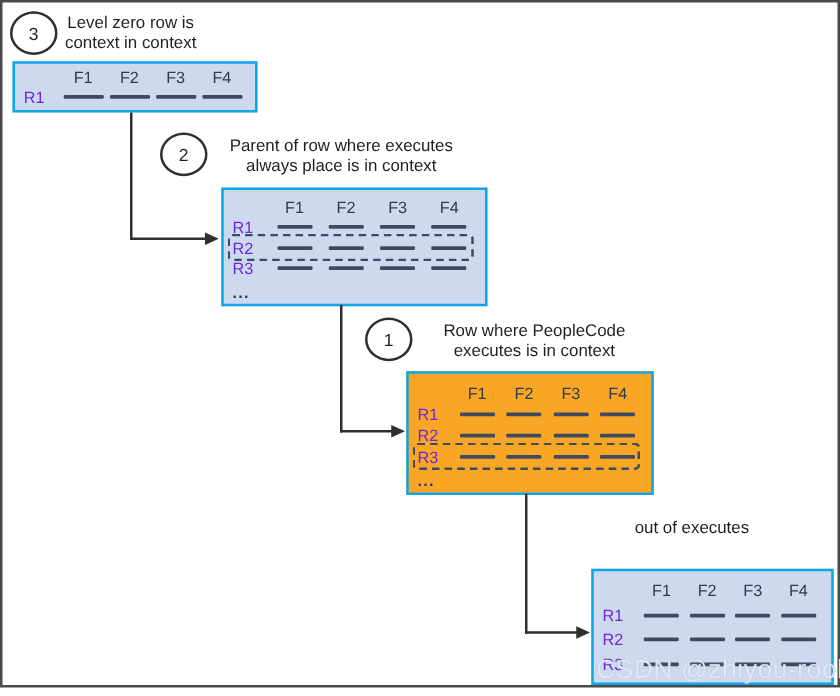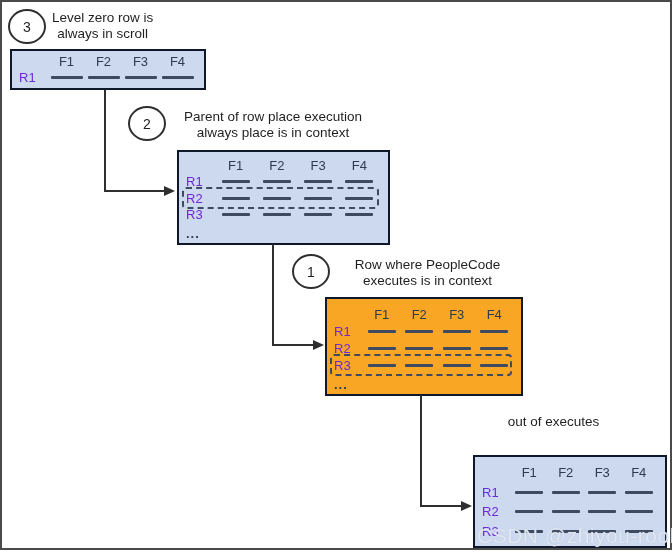--- a/index.html
+++ b/index.html
@@ -35,21 +35,21 @@
     position: absolute;
     font-size: 13.5px;
     line-height: 16px;
     color: #1f1f1f;
   }
   .caption.center { text-align: center; }
   .caption span { display: block; text-align: center; }
   
   .grid {
     position: absolute;
-    border: 2px solid #0f172a;
+    border: 2px solid #0ea5e9;
     background: #ccd9ef;
     display: flex;
     flex-direction: column;
     padding: 3px 8px 3px 2px;
   }
   .grid.orange { background: #f8a624; }
   .trow {
     position: relative;
     display: grid;
     grid-template-columns: 34px repeat(4, 1fr);
@@ -120,21 +120,21 @@
 <body>
 
 <div class="canvas">
   <div class="frame"></div>
 
   <div class="badge" style="left:8px; top:9px;">
     <span>3</span>
   </div>
   <div class="caption" style="left:52px; top:10px;">
     <span>Level zero row is</span>
-    <span>always in scroll</span>
+    <span>context in context</span>
   </div>
   <div class="grid g1" style="left:10px; top:49px; width:196px; height:41px;">
     <div class="trow">
       <span class="rlabel"></span>
       <span class="fcell">F1</span>
       <span class="fcell">F2</span>
       <span class="fcell">F3</span>
       <span class="fcell">F4</span>
     </div>
     <div class="trow">
@@ -155,21 +155,21 @@
   </div>
 
   <div class="vline" style="left:104px; top:90px; height:102px;"></div>
   <div class="hline" style="left:104px; top:190px; width:61px;"></div>
   <div class="arrowhead" style="left:164px; top:186px;"></div>
 
   <div class="badge" style="left:128px; top:106px;">
     <span>2</span>
   </div>
   <div class="caption center" style="left:170px; top:109px; width:206px;">
-    <span>Parent of row place execution</span>
+    <span>Parent of row where executes</span>
     <span>always place is in context</span>
   </div>
   <div class="grid" style="left:177px; top:150px; width:213px; height:95px; padding-top:5px;">
     <div class="trow">
       <span class="rlabel"></span>
       <span class="fcell">F1</span>
       <span class="fcell">F2</span>
       <span class="fcell">F3</span>
       <span class="fcell">F4</span>
     </div>

